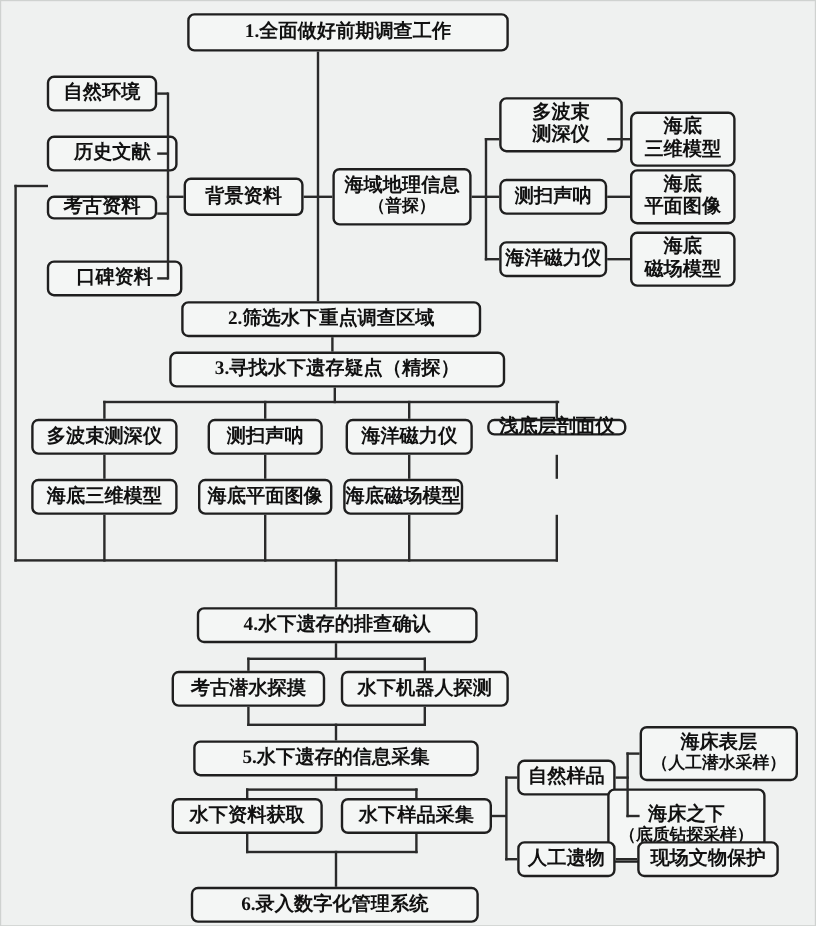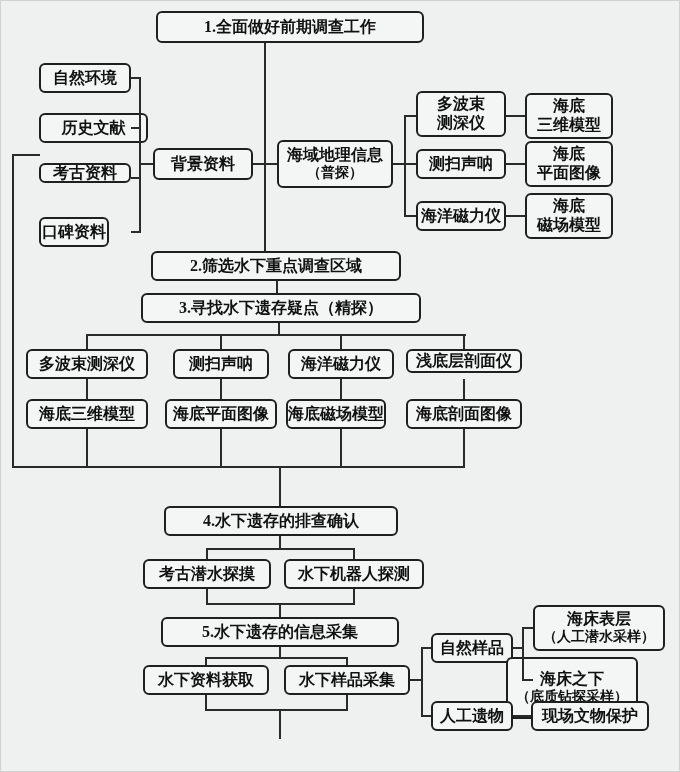--- a/index.html
+++ b/index.html
@@ -40,33 +40,34 @@
 </head>
 <body>
 
 <div id="stage">
 
   <div class="box" style="left:155px;top:10px;width:268px;height:32px">1.全面做好前期调查工作</div>
   <div class="box" style="left:150px;top:250px;width:250px;height:30px">2.筛选水下重点调查区域</div>
   <div class="box" style="left:140px;top:292px;width:280px;height:30px">3.寻找水下遗存疑点（精探）</div>
   <div class="box" style="left:163px;top:505px;width:234px;height:30px">4.水下遗存的排查确认</div>
   <div class="box" style="left:160px;top:616px;width:238px;height:30px">5.水下遗存的信息采集</div>
+  <div class="box" style="left:158px;top:738px;width:240px;height:30px">6.录入数字化管理系统</div>
 
   <div class="box" style="left:38px;top:62px;width:92px;height:30px">自然环境</div>
   <div class="box" style="left:38px;top:112px;width:109px;height:30px">历史文献</div>
   <div class="box" style="left:38px;top:162px;width:92px;height:20px">考古资料</div>
-  <div class="box" style="left:38px;top:216px;width:70px;height:30px">口碑资料</div>
+  <div class="box" style="left:38px;top:216px;width:113px;height:30px">口碑资料</div>
 
   <div class="box" style="left:152px;top:147px;width:100px;height:32px">背景资料</div>
   <div class="box" style="left:276px;top:139px;width:116px;height:48px">
     <span>海域地理信息</span>
     <span class="l2">（普探）</span>
   </div>
 
-  <div class="box" style="left:415px;top:90px;width:90px;height:46px">
+  <div class="box" style="left:415px;top:80px;width:103px;height:46px">
     <span>多波束</span>
     <span>测深仪</span>
   </div>
   <div class="box" style="left:524px;top:92px;width:88px;height:46px">
     <span>海底</span>
     <span>三维模型</span>
   </div>
   <div class="box" style="left:415px;top:148px;width:90px;height:30px">测扫声呐</div>
   <div class="box" style="left:524px;top:140px;width:88px;height:46px">
     <span>海底</span>
@@ -74,26 +75,25 @@
   </div>
   <div class="box" style="left:415px;top:200px;width:90px;height:30px">海洋磁力仪</div>
   <div class="box" style="left:524px;top:192px;width:88px;height:46px">
     <span>海底</span>
     <span>磁场模型</span>
   </div>
 
   <div class="box" style="left:25px;top:348px;width:122px;height:30px">多波束测深仪</div>
   <div class="box" style="left:172px;top:348px;width:96px;height:30px">测扫声呐</div>
   <div class="box" style="left:287px;top:348px;width:106px;height:30px">海洋磁力仪</div>
-  <div class="box" style="left:405px;top:348px;width:116px;height:24px">浅底层剖面仪</div>
+  <div class="box" style="left:405px;top:348px;width:116px;height:14px">浅底层剖面仪</div>
 
   <div class="box" style="left:25px;top:398px;width:122px;height:30px">海底三维模型</div>
   <div class="box" style="left:164px;top:398px;width:112px;height:30px">海底平面图像</div>
   <div class="box" style="left:285px;top:398px;width:100px;height:30px">海底磁场模型</div>
-  <div class="box" style="left:405px;top:398px;width:116px;height:30px">海底剖面图像</div>
 
   <div class="box" style="left:142px;top:558px;width:128px;height:30px">考古潜水探摸</div>
   <div class="box" style="left:142px;top:664px;width:126px;height:30px">水下资料获取</div>
 
   <div class="box" style="left:283px;top:558px;width:140px;height:30px">水下机器人探测</div>
   <div class="box" style="left:283px;top:664px;width:126px;height:30px">水下样品采集</div>
 
   <div class="box" style="left:430px;top:632px;width:82px;height:30px">自然样品</div>
   <div class="box" style="left:532px;top:604px;width:132px;height:46px">
     <span>海床表层</span>

